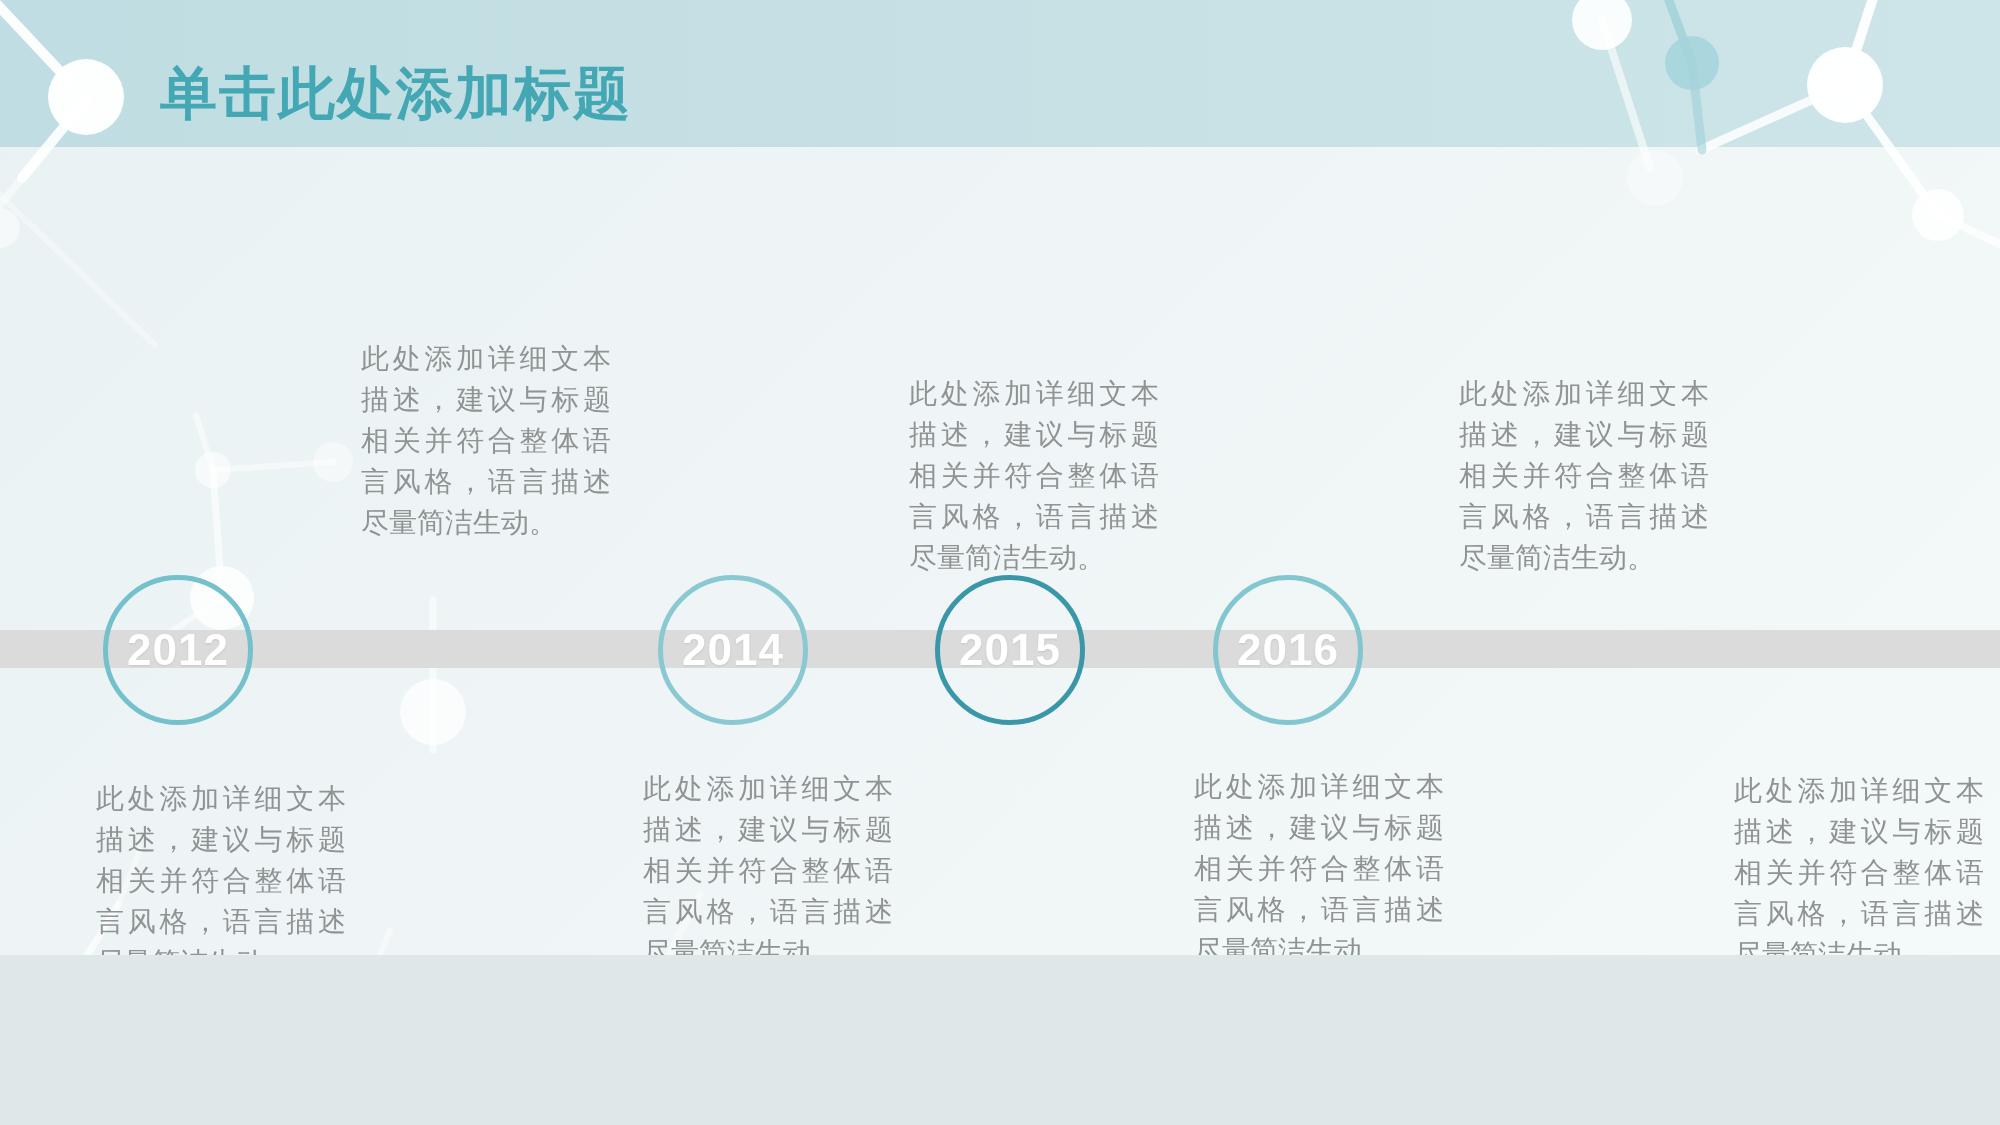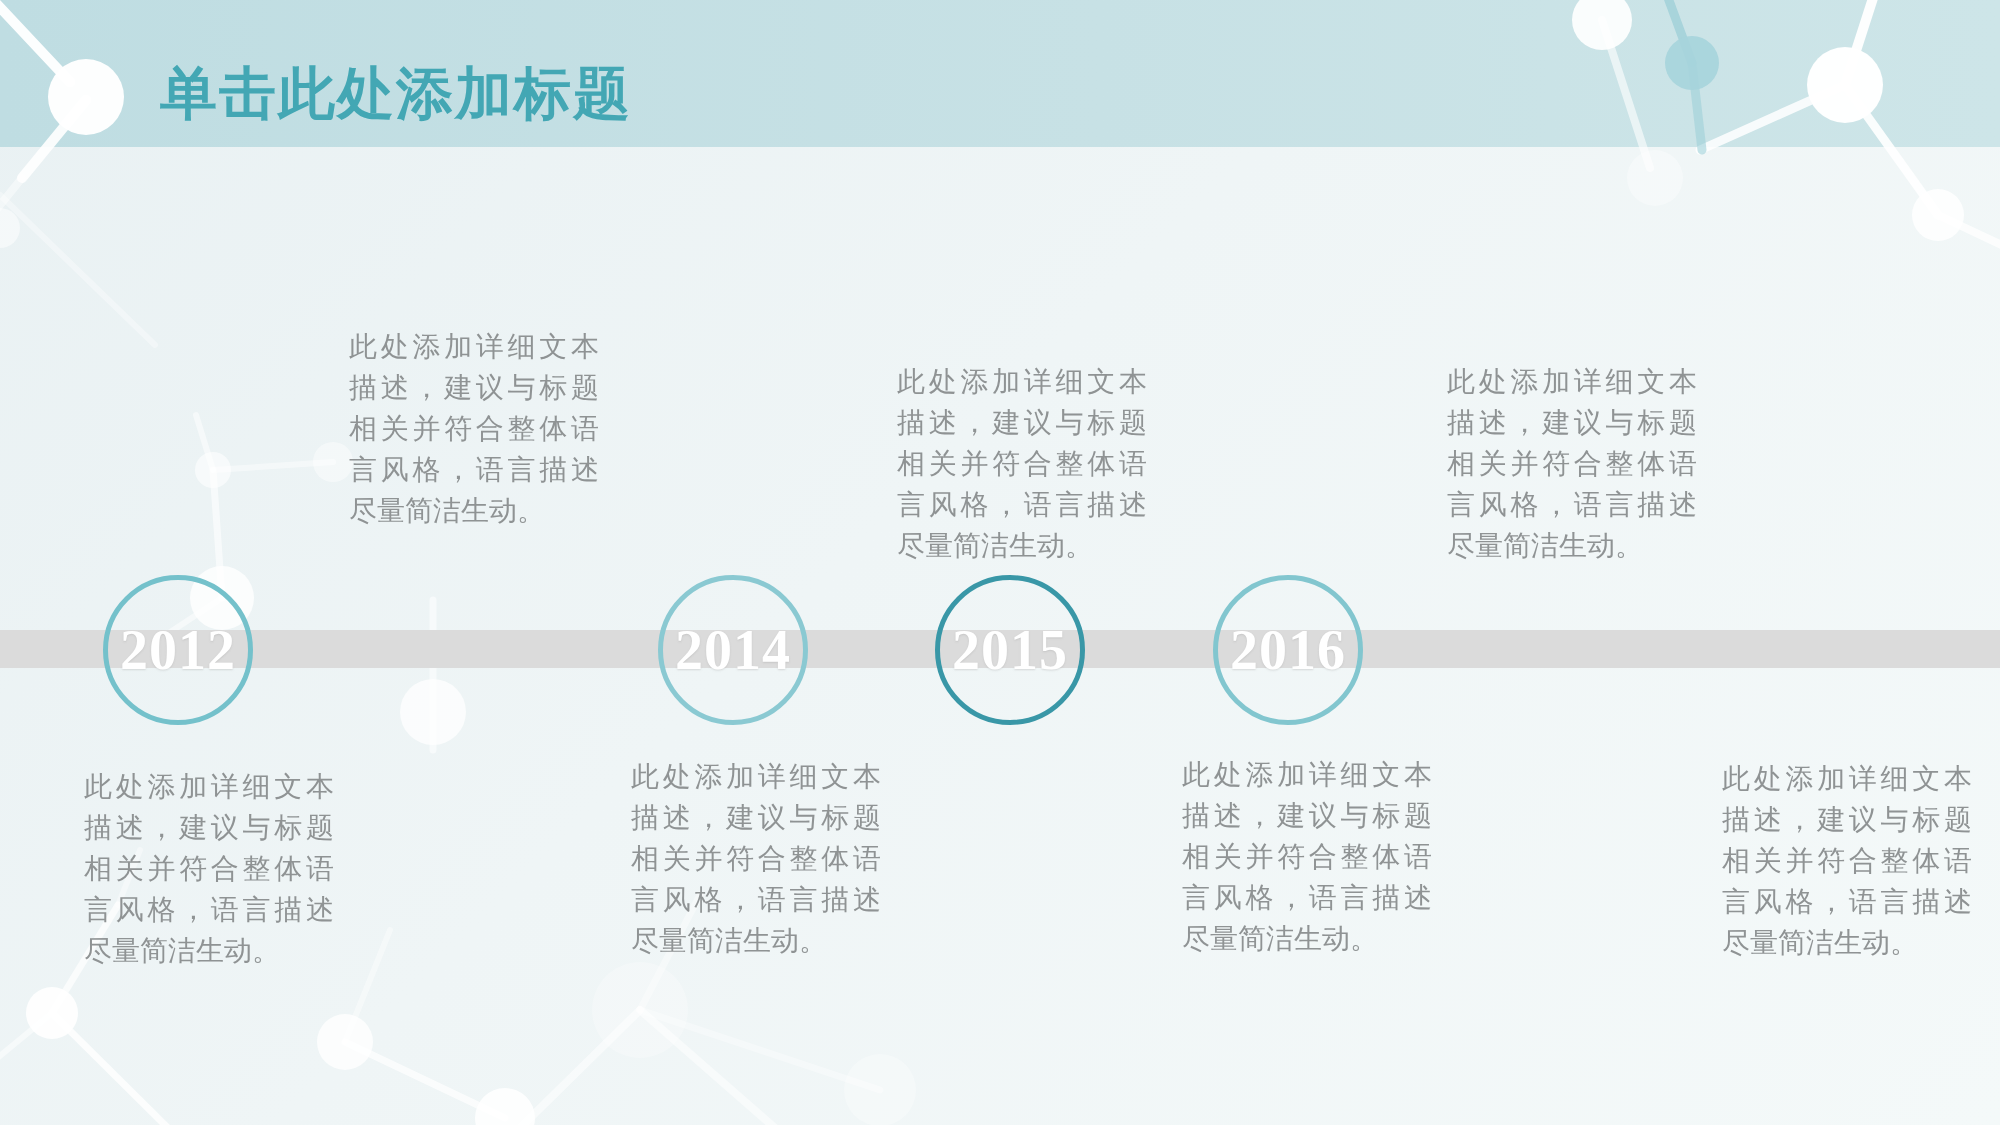--- a/index.html
+++ b/index.html
@@ -1,18 +1,18 @@
 <!DOCTYPE html>
 <html style="--header_bg: #c5e0e4; --title: #43a7b4; --bar: #dbdbdb; --ring_light: #7fc5cf; --ring_dark: #3997a7; --now_fill: #44a0ae; --desc_text: #8f9394;"><head>
 <meta charset="utf-8">
 <style>
   html,body{margin:0;padding:0;background:#dfe7e9;}
   .slide{
     position:relative;
-    width:2000px;height:1125px;
+    width:2000px;height:955px;
     overflow:hidden;
     font-family:"Liberation Sans","DejaVu Sans",sans-serif;
     background:linear-gradient(135deg,#e9f1f3 0%,#eff5f6 45%,#f4f9f9 100%);
   }
   .header{
     position:absolute;left:0;top:0;width:2000px;height:147px;
     background:linear-gradient(90deg,#bfdde2 0%,#c7e1e5 55%,#cde5e8 100%);
     z-index:0;
   }
   .decor{position:absolute;left:0;top:0;z-index:1;pointer-events:none;}
@@ -35,26 +35,25 @@
   .ring-dark{border-color:var(--ring_dark,#3997a7);}
   .filled{background:var(--now_fill,#44a0ae);border:4px solid rgba(255,255,255,.85);}
   .m0{left:103px;border-color:#74c1cb;}
   .m1{left:381px;}
   .m2{left:658px;border-color:#8ac9d2;text-align:right;}
   .m3{left:935px;}
   .m4{left:1213px;border-color:#82c6cf;}
   .m5{left:1490px;}
   .m6{left:1768px;}
   .year{
-    color:#ffffff;font-size:56px;font-weight:bold;letter-spacing:1px;
+    color:#ffffff;font-size:44px;font-weight:bold;letter-spacing:1px;
     text-shadow:0 1px 2px rgba(160,160,160,.35);
-    font-family:Liberation Serif, serif;
   }
   .desc{
-    position:absolute;margin:4px;z-index:2;width:250px;
+    position:absolute;margin:16px;z-index:2;width:250px;
     font-size:28px;line-height:41px;letter-spacing:0;
     color:var(--desc_text,#8f9394);
     word-break:break-all;text-align:justify;
   }
   .d0{left:80px;top:762px;}
   .d1{left:345px;top:322px;}
   .d2{left:627px;top:752px;}
   .d3{left:893px;top:357px;}
   .d4{left:1178px;top:750px;}
   .d5{left:1443px;top:357px;}

